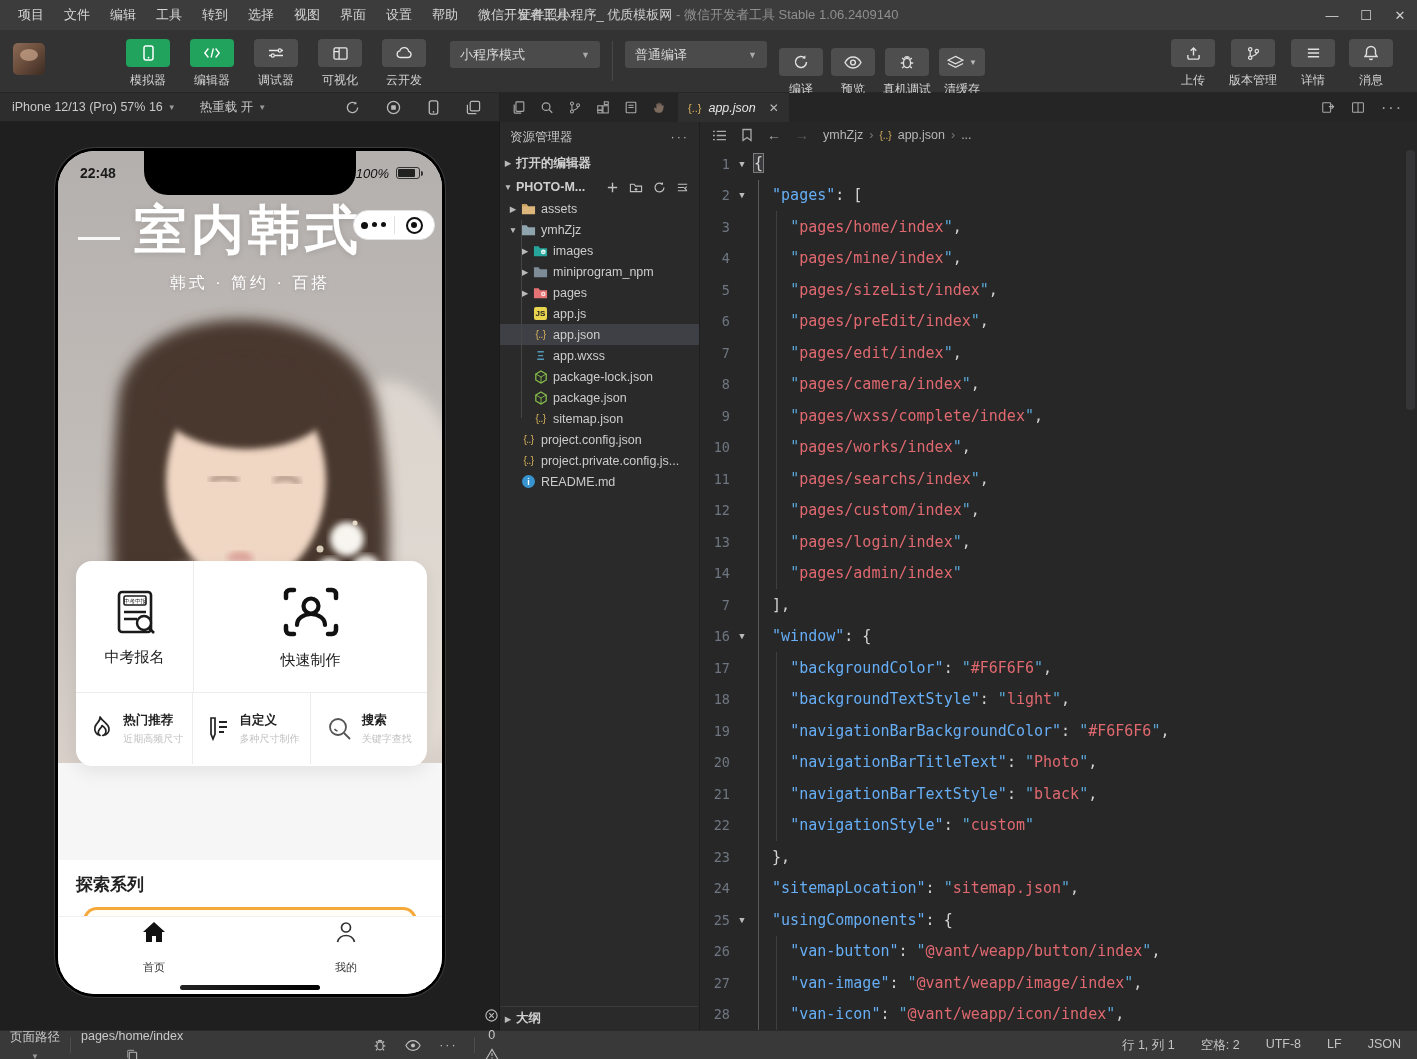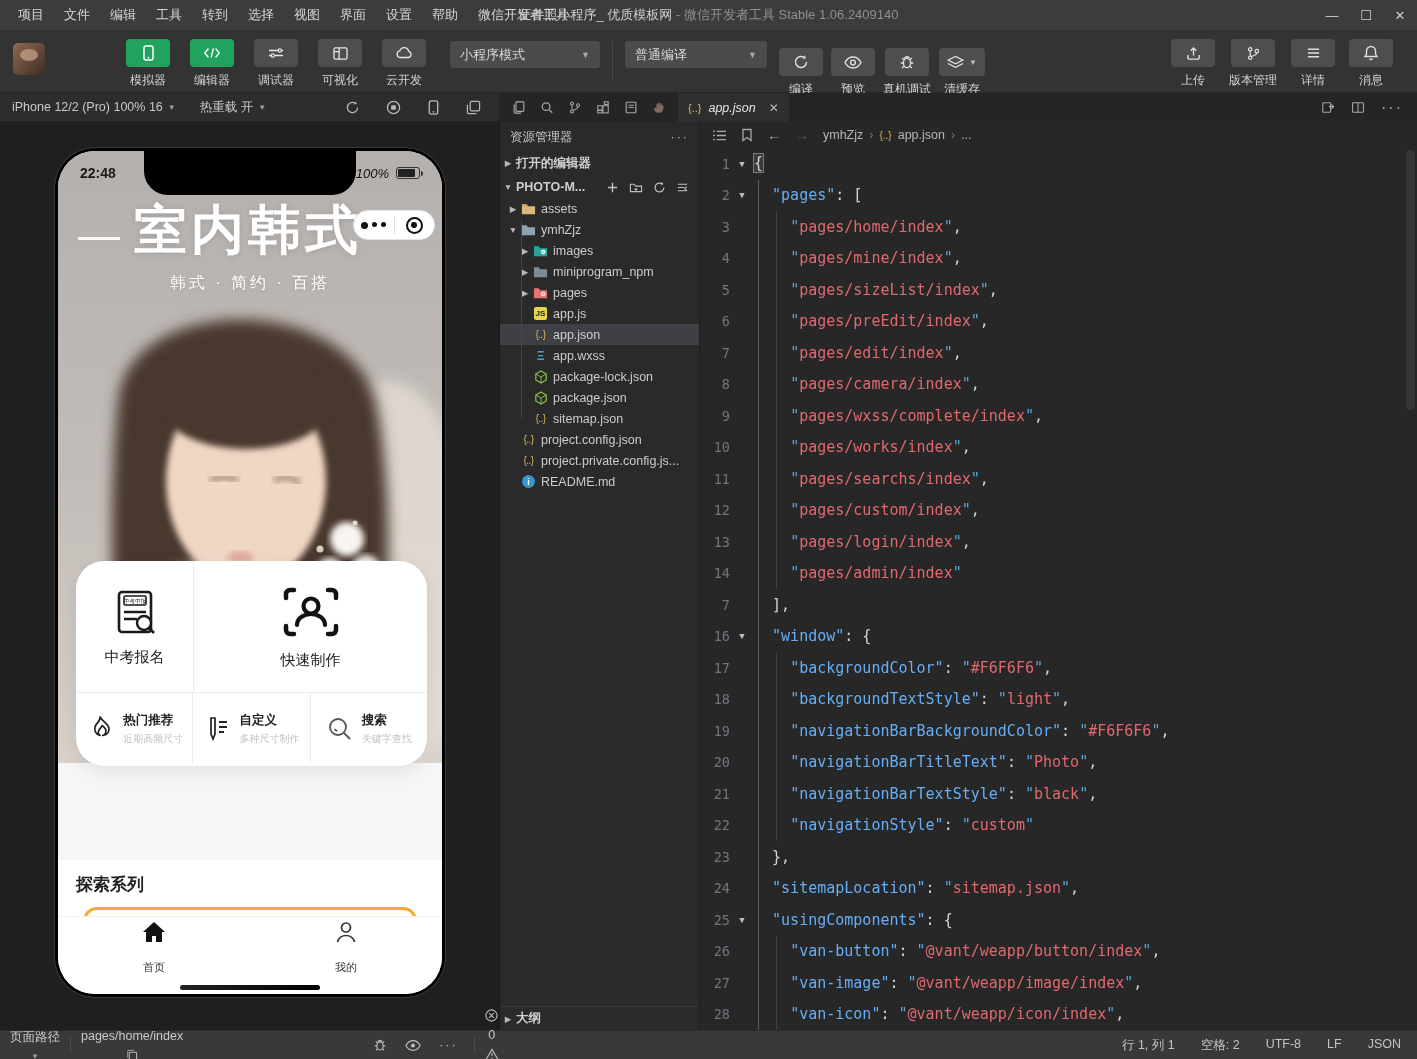--- a/index.html
+++ b/index.html
@@ -73,21 +73,21 @@
   .capsule{position:absolute;right:7px;top:59px;width:82px;height:30px;background:#fff;border:1px solid #e3e3e3;border-radius:16px;
            display:flex;align-items:center;z-index:8;}
   .capsule .dots{flex:1;display:flex;justify-content:center;gap:4px;}
   .capsule .dots i{width:5px;height:5px;border-radius:50%;background:#111;display:block;}
   .capsule .dots i:first-child{width:7px;height:7px;}
   .capsule .div{width:1px;height:18px;background:#e0e0e0;}
   .capsule .target{flex:1;display:flex;justify-content:center;}
   .capsule .ring{width:17px;height:17px;border:2.5px solid #111;border-radius:50%;display:flex;align-items:center;justify-content:center;}
   .capsule .ring i{width:6px;height:6px;background:#111;border-radius:50%;display:block;}
 
-  .card1{position:absolute;left:18px;top:410px;width:351px;height:205px;background:#fff;border-radius:28px;z-index:5;
+  .card1{position:absolute;left:18px;top:410px;width:351px;height:205px;background:#fff;border-radius:16px;z-index:5;
          box-shadow:0 6px 18px rgba(0,0,0,.08);}
   .card1-top{display:flex;height:132px;border-bottom:1px solid #ececec;}
   .card1-cell{flex:1;display:flex;flex-direction:column;align-items:center;justify-content:center;gap:10px;color:#222;font-size:15px;}
   .card1-cell:first-child{flex:0 0 118px;border-right:1px solid #ececec;}
   .card1-bot{display:flex;height:71px;}
   .mini{flex:1;display:flex;align-items:center;justify-content:center;gap:8px;}
   .mini + .mini{border-left:1px solid #ececec;}
   .mini .tt{font-size:12.5px;color:#222;font-weight:700;}
   .mini .st{font-size:10px;color:#c2c2c2;margin-top:3px;white-space:nowrap;}
   .card2{position:absolute;left:18px;top:637px;width:351px;height:47px;background:#fff;border-radius:12px;z-index:5;
@@ -318,21 +318,21 @@
               <path d="M5.5 13.5a1.6 1.6 0 0 0 3 0" fill="none" stroke="#e0e0e0" stroke-width="1.4"></path>
             </svg>
           </div>
           <div class="lbl">消息</div>
         </div>
       </div>
   </div>
 
   <div class="abs simbar">
     <div class="seg">
-      <span>iPhone 12/2 (Pro) 100% 16</span>
+      <span>iPhone 12/13 (Pro) 57% 16</span>
         <span class="caret">▼</span>
     </div>
     <div class="seg">
       <span>热重载 开</span>
         <span class="caret">▼</span>
     </div>
     <div class="simbar-icons">
       <span>
           <svg width="15" height="15" viewBox="0 0 16 16">
             <path d="M13.5 8a5.5 5.5 0 1 1-1.6-3.9" fill="none" stroke="#b9b9b9" stroke-width="1.4"></path>

